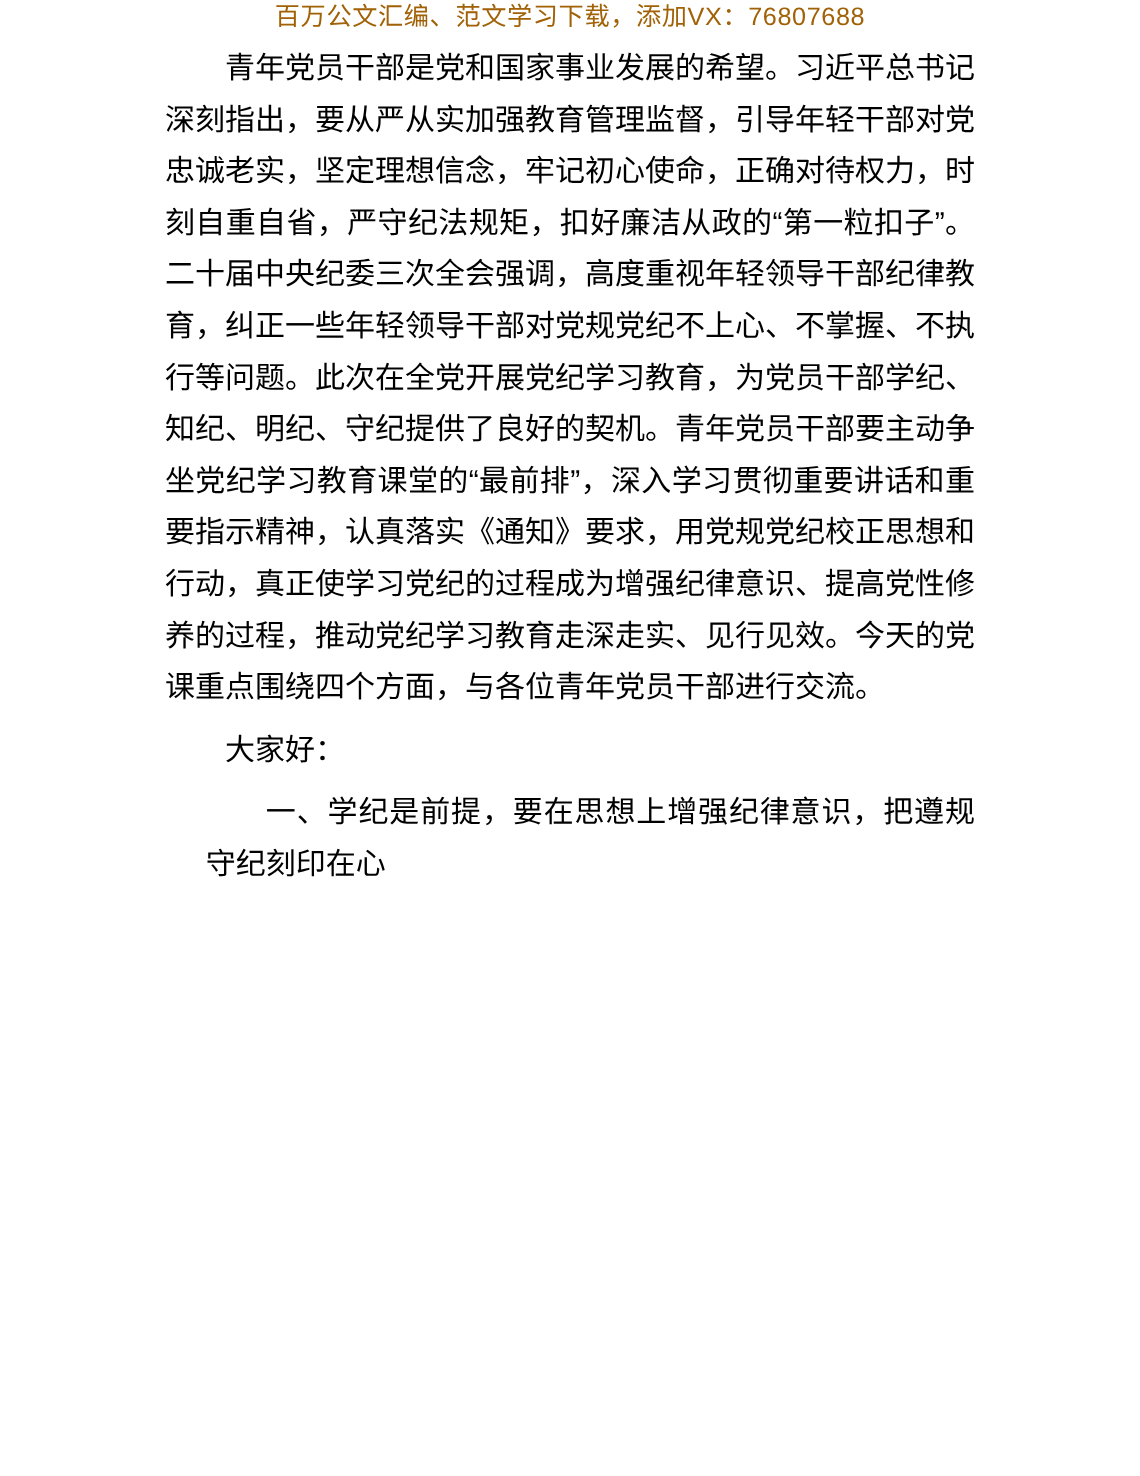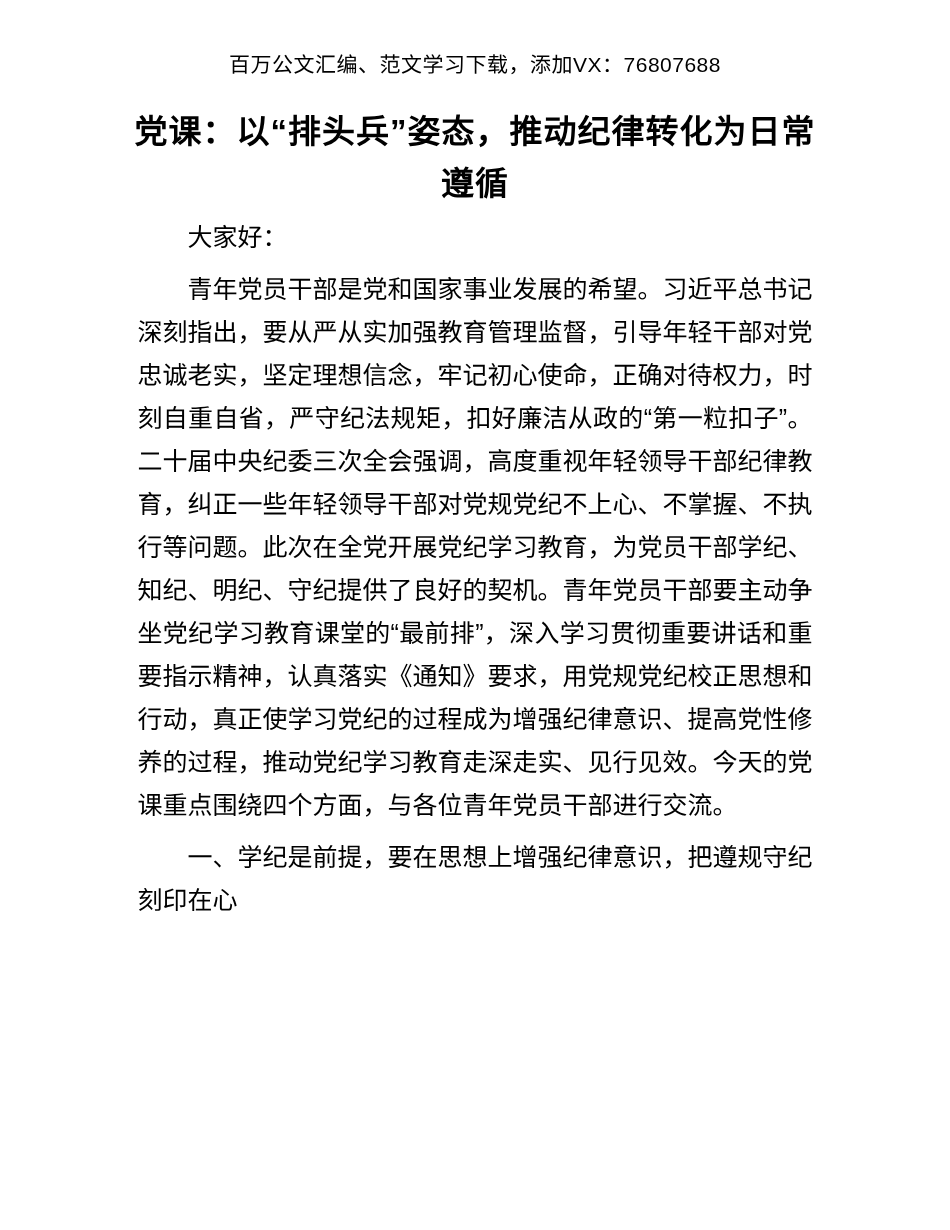--- a/index.html
+++ b/index.html
@@ -11,25 +11,24 @@
     position: relative;
     width: 950px;
     height: 1230px;
     margin: 0 auto;
     background: #ffffff;
     overflow: hidden;
     font-family: "Liberation Sans", "DejaVu Sans", sans-serif;
     color: #000000;
   }
   .notice {
-    padding-top: 50px;
     text-align: center;
     font-size: 21px;
     line-height: 30px;
-    color: #000000; 
+    color: #a16207; 
     letter-spacing: 0.5px;
   }
   .doc-title {
     margin: 26px auto 0;
     max-width: 690px;
     font-size: 33px;
     line-height: 52px;
     font-weight: bold;
     text-align: center;
     letter-spacing: 1px;
@@ -42,33 +41,33 @@
     text-align: justify;
     text-justify: inter-ideograph;
   }
   .content p {
     margin: 0 0 9px 0;
     text-indent: 2em;
   }
   .content p.section-heading {
     
     font-weight: normal;
+    margin-left: 34px;
   }
 </style>
 </head>
 <body>
 
 <div class="page">
 
   <div class="notice">百万公文汇编、范文学习下载，添加VX：76807688</div>
 
-  <h1 class="doc-title">党课：以“排头兵”姿态，推动纪律转化为日常遵循</h1>
 
   <div class="content">
+    <p>青年党员干部是党和国家事业发展的希望。习近平总书记深刻指出，要从严从实加强教育管理监督，引导年轻干部对党忠诚老实，坚定理想信念，牢记初心使命，正确对待权力，时刻自重自省，严守纪法规矩，扣好廉洁从政的“第一粒扣子”。二十届中央纪委三次全会强调，高度重视年轻领导干部纪律教育，纠正一些年轻领导干部对党规党纪不上心、不掌握、不执行等问题。此次在全党开展党纪学习教育，为党员干部学纪、知纪、明纪、守纪提供了良好的契机。青年党员干部要主动争坐党纪学习教育课堂的“最前排”，深入学习贯彻重要讲话和重要指示精神，认真落实《通知》要求，用党规党纪校正思想和行动，真正使学习党纪的过程成为增强纪律意识、提高党性修养的过程，推动党纪学习教育走深走实、见行见效。今天的党课重点围绕四个方面，与各位青年党员干部进行交流。</p>
+
     <p>大家好：</p>
-
-    <p>青年党员干部是党和国家事业发展的希望。习近平总书记深刻指出，要从严从实加强教育管理监督，引导年轻干部对党忠诚老实，坚定理想信念，牢记初心使命，正确对待权力，时刻自重自省，严守纪法规矩，扣好廉洁从政的“第一粒扣子”。二十届中央纪委三次全会强调，高度重视年轻领导干部纪律教育，纠正一些年轻领导干部对党规党纪不上心、不掌握、不执行等问题。此次在全党开展党纪学习教育，为党员干部学纪、知纪、明纪、守纪提供了良好的契机。青年党员干部要主动争坐党纪学习教育课堂的“最前排”，深入学习贯彻重要讲话和重要指示精神，认真落实《通知》要求，用党规党纪校正思想和行动，真正使学习党纪的过程成为增强纪律意识、提高党性修养的过程，推动党纪学习教育走深走实、见行见效。今天的党课重点围绕四个方面，与各位青年党员干部进行交流。</p>
 
     <p class="section-heading">一、学纪是前提，要在思想上增强纪律意识，把遵规守纪刻印在心</p>
 
   </div>
 
 </div>
 
 </body></html>

